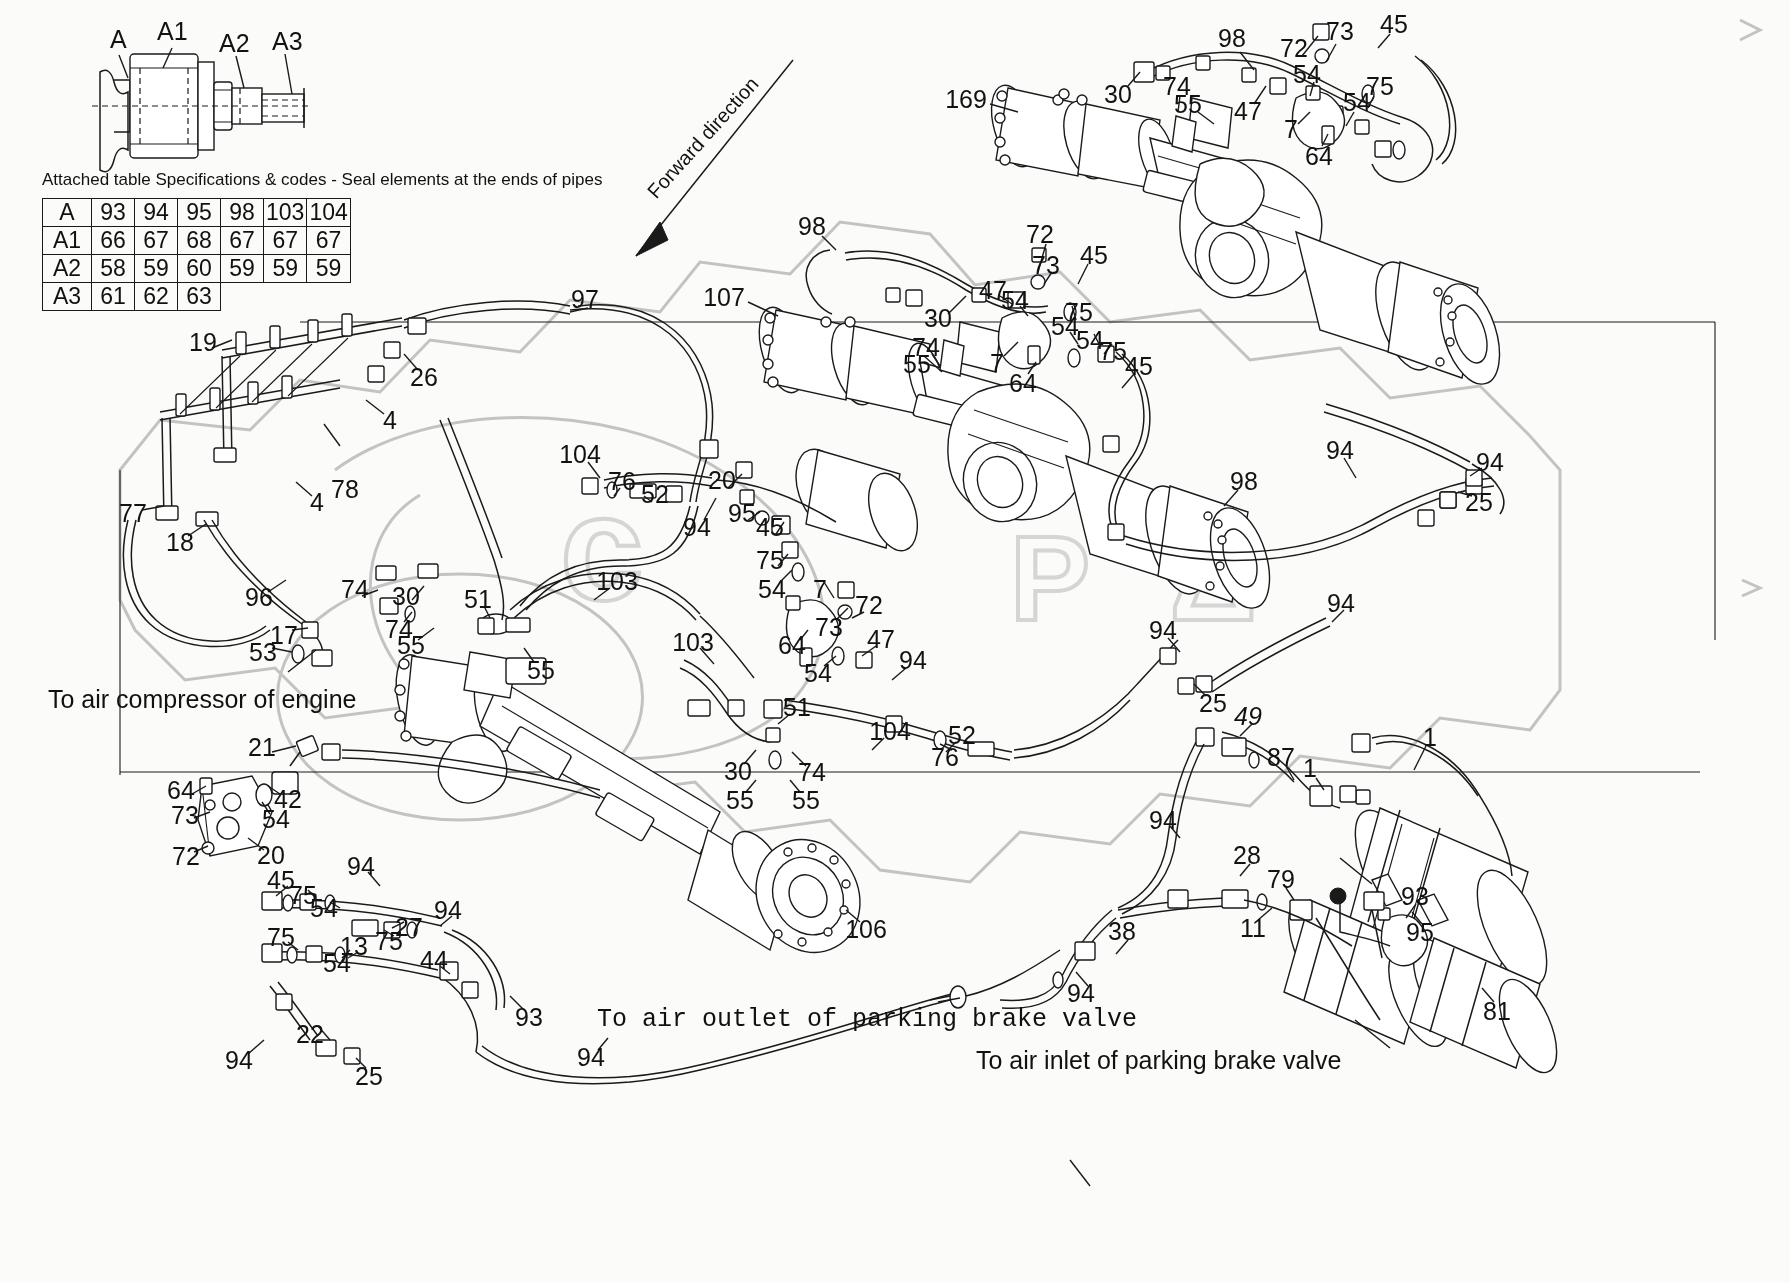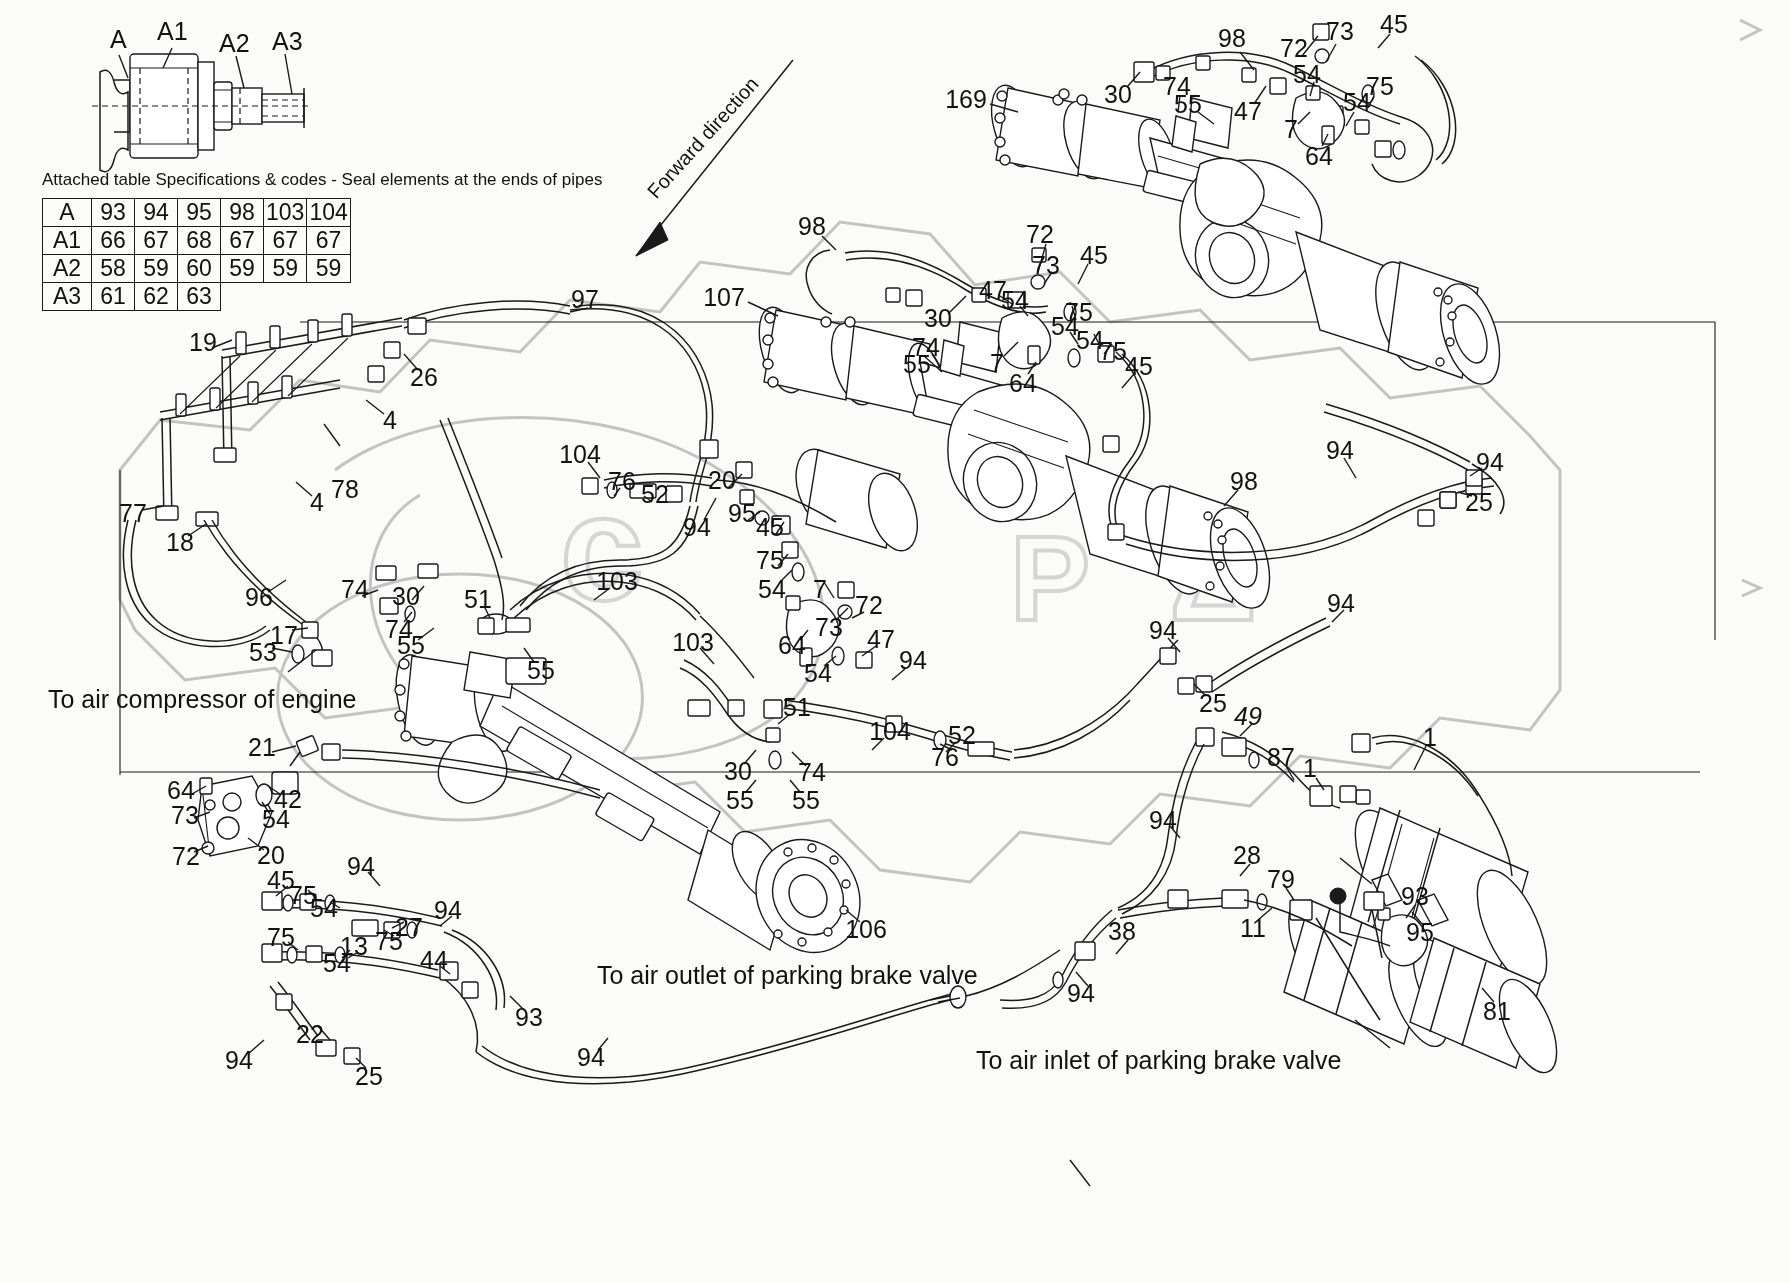--- a/index.html
+++ b/index.html
@@ -799,21 +799,21 @@
           <td class="blank"></td>
         </tr>
       </tbody>
     </table>
   </div>
 
   <div id="forward-label">Forward direction</div>
 
   <div id="anno-layer">
       <div class="anno big" style="left: 48px; top: 686px;">To air compressor of engine</div>
-      <div class="anno big" style="left: 597px; top: 962px;">To air outlet of parking brake valve</div>
+      <div class="anno big" style="left: 597px; top: 1006px; font-family: Liberation Mono, monospace;">To air outlet of parking brake valve</div>
       <div class="anno big" style="left: 976px; top: 1047px;">To air inlet of parking brake valve</div>
     </div>
   <div id="callout-layer">
       <div class="callout" style="left: 966px; top: 99px;">169</div>
       <div class="callout" style="left: 1232px; top: 38px;">98</div>
       <div class="callout" style="left: 1118px; top: 94px;">30</div>
       <div class="callout" style="left: 1177px; top: 86px;">74</div>
       <div class="callout" style="left: 1188px; top: 104px;">55</div>
       <div class="callout" style="left: 1248px; top: 111px;">47</div>
       <div class="callout" style="left: 1294px; top: 48px;">72</div>

